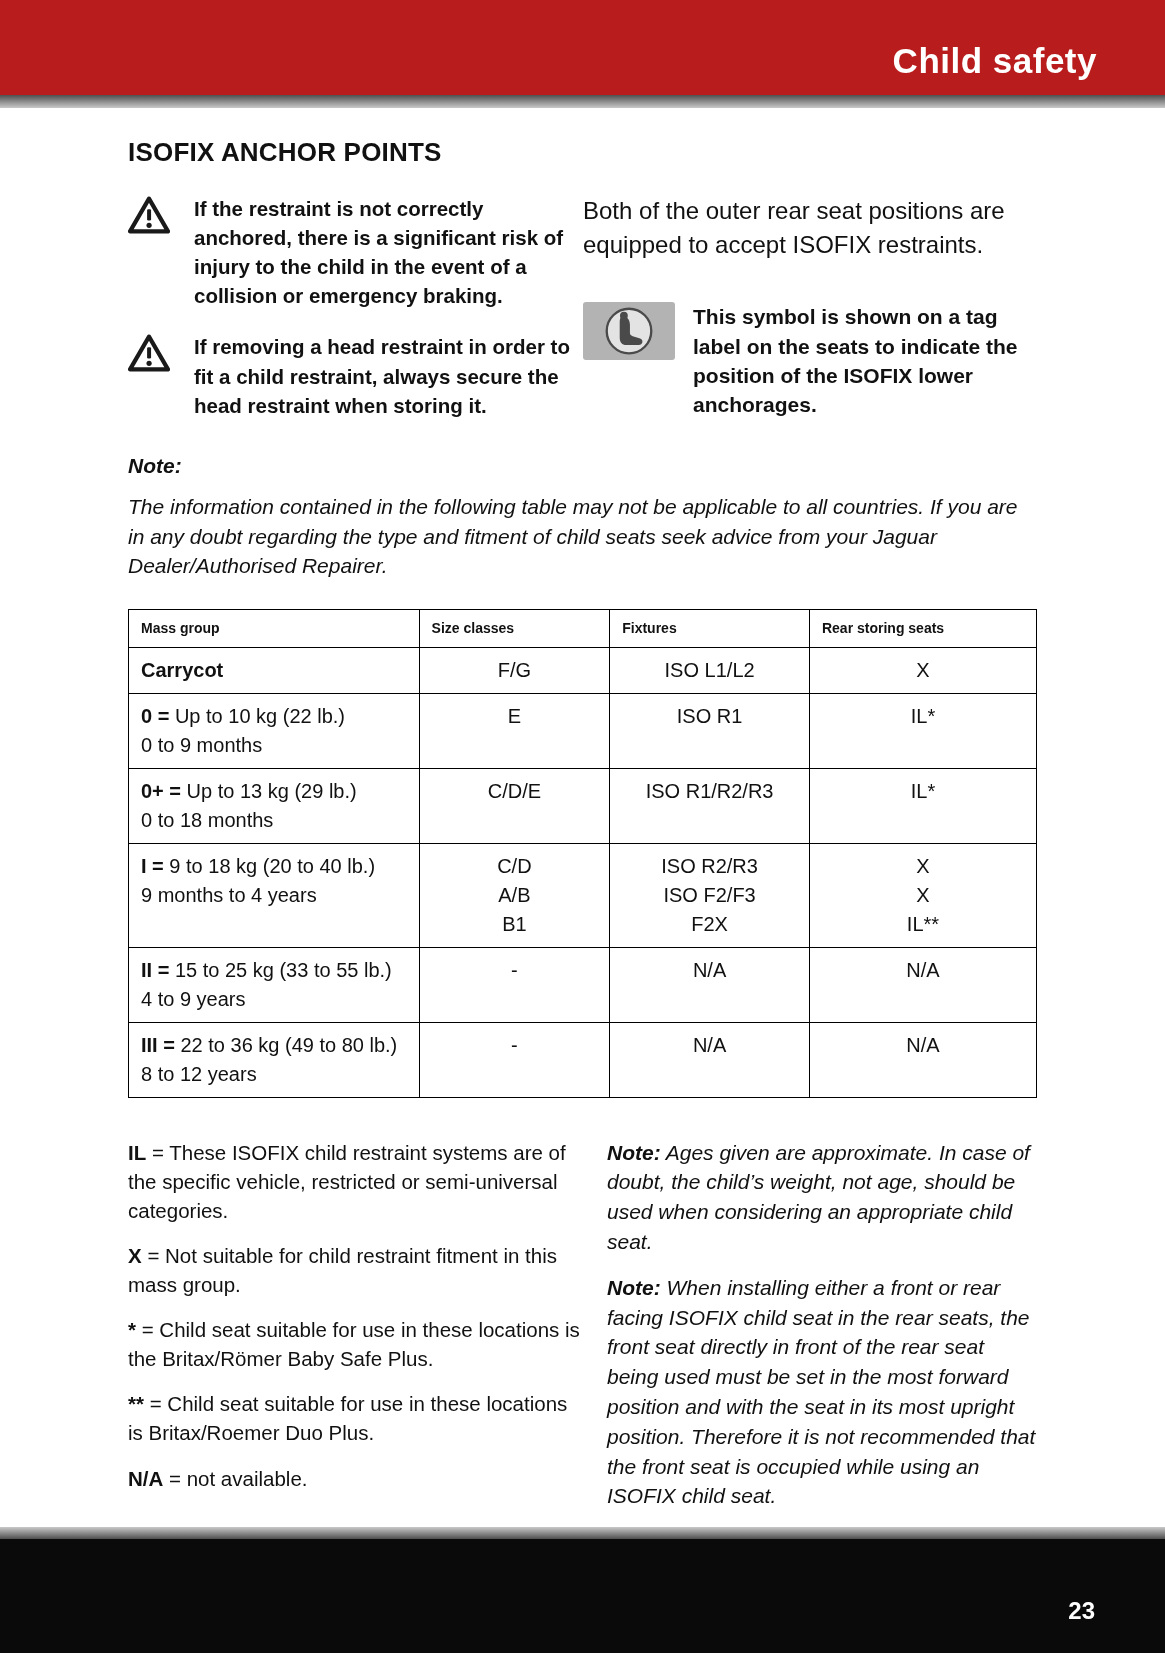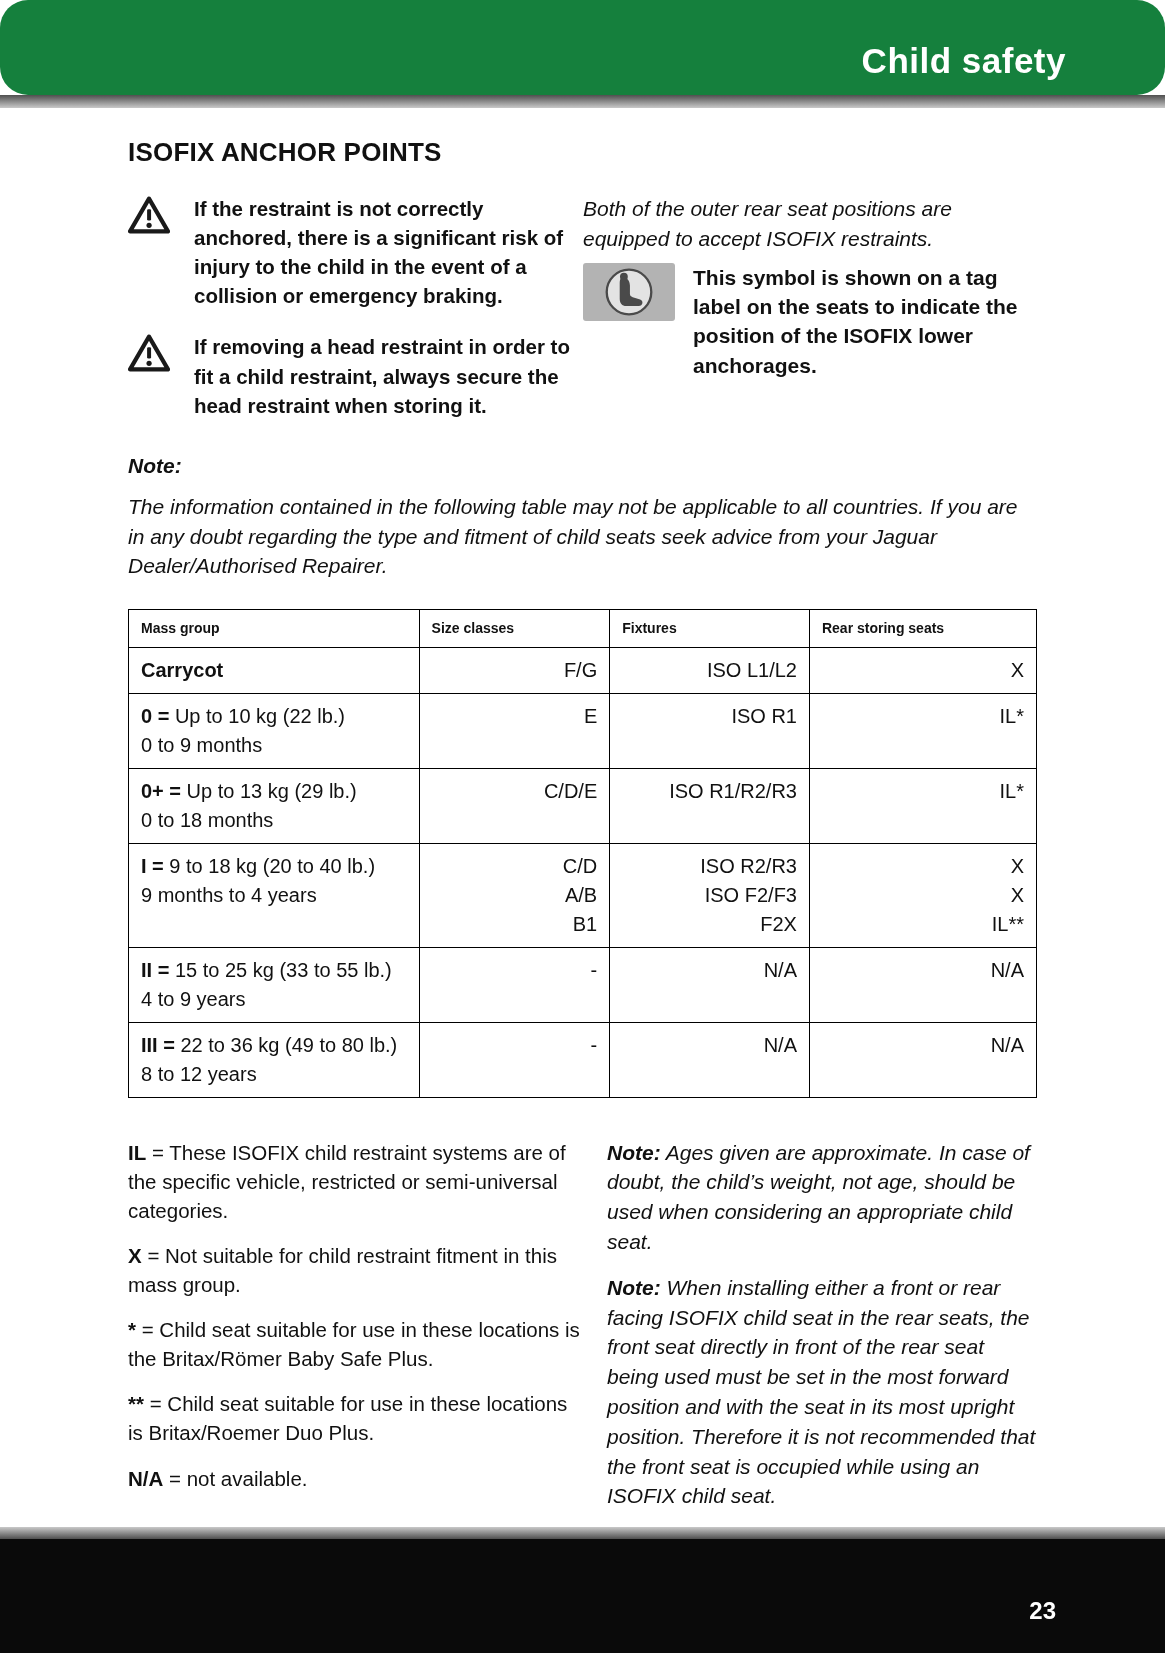--- a/index.html
+++ b/index.html
@@ -7,60 +7,59 @@
   body {
     height: 1653px;
     background: #ffffff;
     color: #111;
     font-family: "Liberation Sans", sans-serif;
     display: flex;
     flex-direction: column;
   }
   
   .header-bar {
-    background: #15803d;
+    background: #b91c1c;
     height: 100px;
     display: flex;
     align-items: flex-end;
     justify-content: flex-end;
-    padding: 0 99px 14px 0;
-    border-radius: 28px;
+    padding: 0 68px 14px 0;
   }
   .header-title {
     color: #ffffff;
     font-size: 35px;
     font-weight: bold;
     letter-spacing: 0.5px;
   }
   .rule-top { height: 14px; background: linear-gradient(to bottom, #4f4f4f, #c9c9c9); }
   .rule-bottom { height: 12px; background: linear-gradient(to bottom, #c9c9c9, #4f4f4f); }
   .footer-bar {
     background: #0a0a0a;
     height: 118px;
     display: flex;
     align-items: flex-start;
     justify-content: flex-end;
-    padding: 58px 109px 0 0;
+    padding: 58px 70px 0 0;
   }
   .footer-page { color: #fff; font-size: 24px; font-weight: bold; }
 
   
   .content { flex: 1; padding: 29px 128px 0 128px; }
   .section-title { font-size: 26px; font-weight: bold; margin-bottom: 26px; letter-spacing: 0.2px; }
 
   .top-cols { display: flex; }
   .col-left  { width: 455px; flex: 0 0 455px; }
   .col-right { flex: 1; }
 
   .warning-row { display: flex; gap: 20px; margin-bottom: 22px; }
   .warning-icon { flex: 0 0 46px; padding-top: 2px; }
   .warning-icon svg { width: 42px; height: 38px; display: block; }
   .warning-text { font-weight: bold; font-size: 20.5px; line-height: 1.42; }
 
-  .intro-text { font-size: 21px; line-height: 1.42; margin-bottom: 9px; font-style: italic; }
+  .intro-text { font-size: 24px; line-height: 1.42; margin-bottom: 40px; }
 
   .symbol-row { display: flex; gap: 18px; align-items: flex-start; font-weight: bold; }
   .symbol-box {
     flex: 0 0 92px;
     height: 58px;
     background: #b3b3b3;
     border-radius: 3px;
     display: flex; align-items: center; justify-content: center;
   }
   .symbol-box svg { width: 52px; height: 52px; display: block; }
@@ -76,21 +75,21 @@
     font-size: 20px;
     margin-bottom: 40px;
   }
   .iso-table th, .iso-table td {
     border: 1px solid #000;
     padding: 8px 12px;
     vertical-align: top;
     line-height: 1.45;
   }
   .iso-table th { text-align: left; font-weight: bold; font-size: 14px; }
-  .iso-table td:not(:first-child) { text-align: right; white-space: pre-line; }
+  .iso-table td:not(:first-child) { text-align: center; white-space: pre-line; }
   .iso-table col.c1 { width: 32%; }
   .iso-table col.c2 { width: 21%; }
   .iso-table col.c3 { width: 22%; }
   .iso-table col.c4 { width: 25%; }
   .mass-bold { font-weight: bold; }
 
   
   .bottom-cols { display: flex; gap: 24px; }
   .legend-item { font-size: 20.5px; line-height: 1.42; margin-bottom: 16px; }
   .legend-term { font-weight: bold; }

